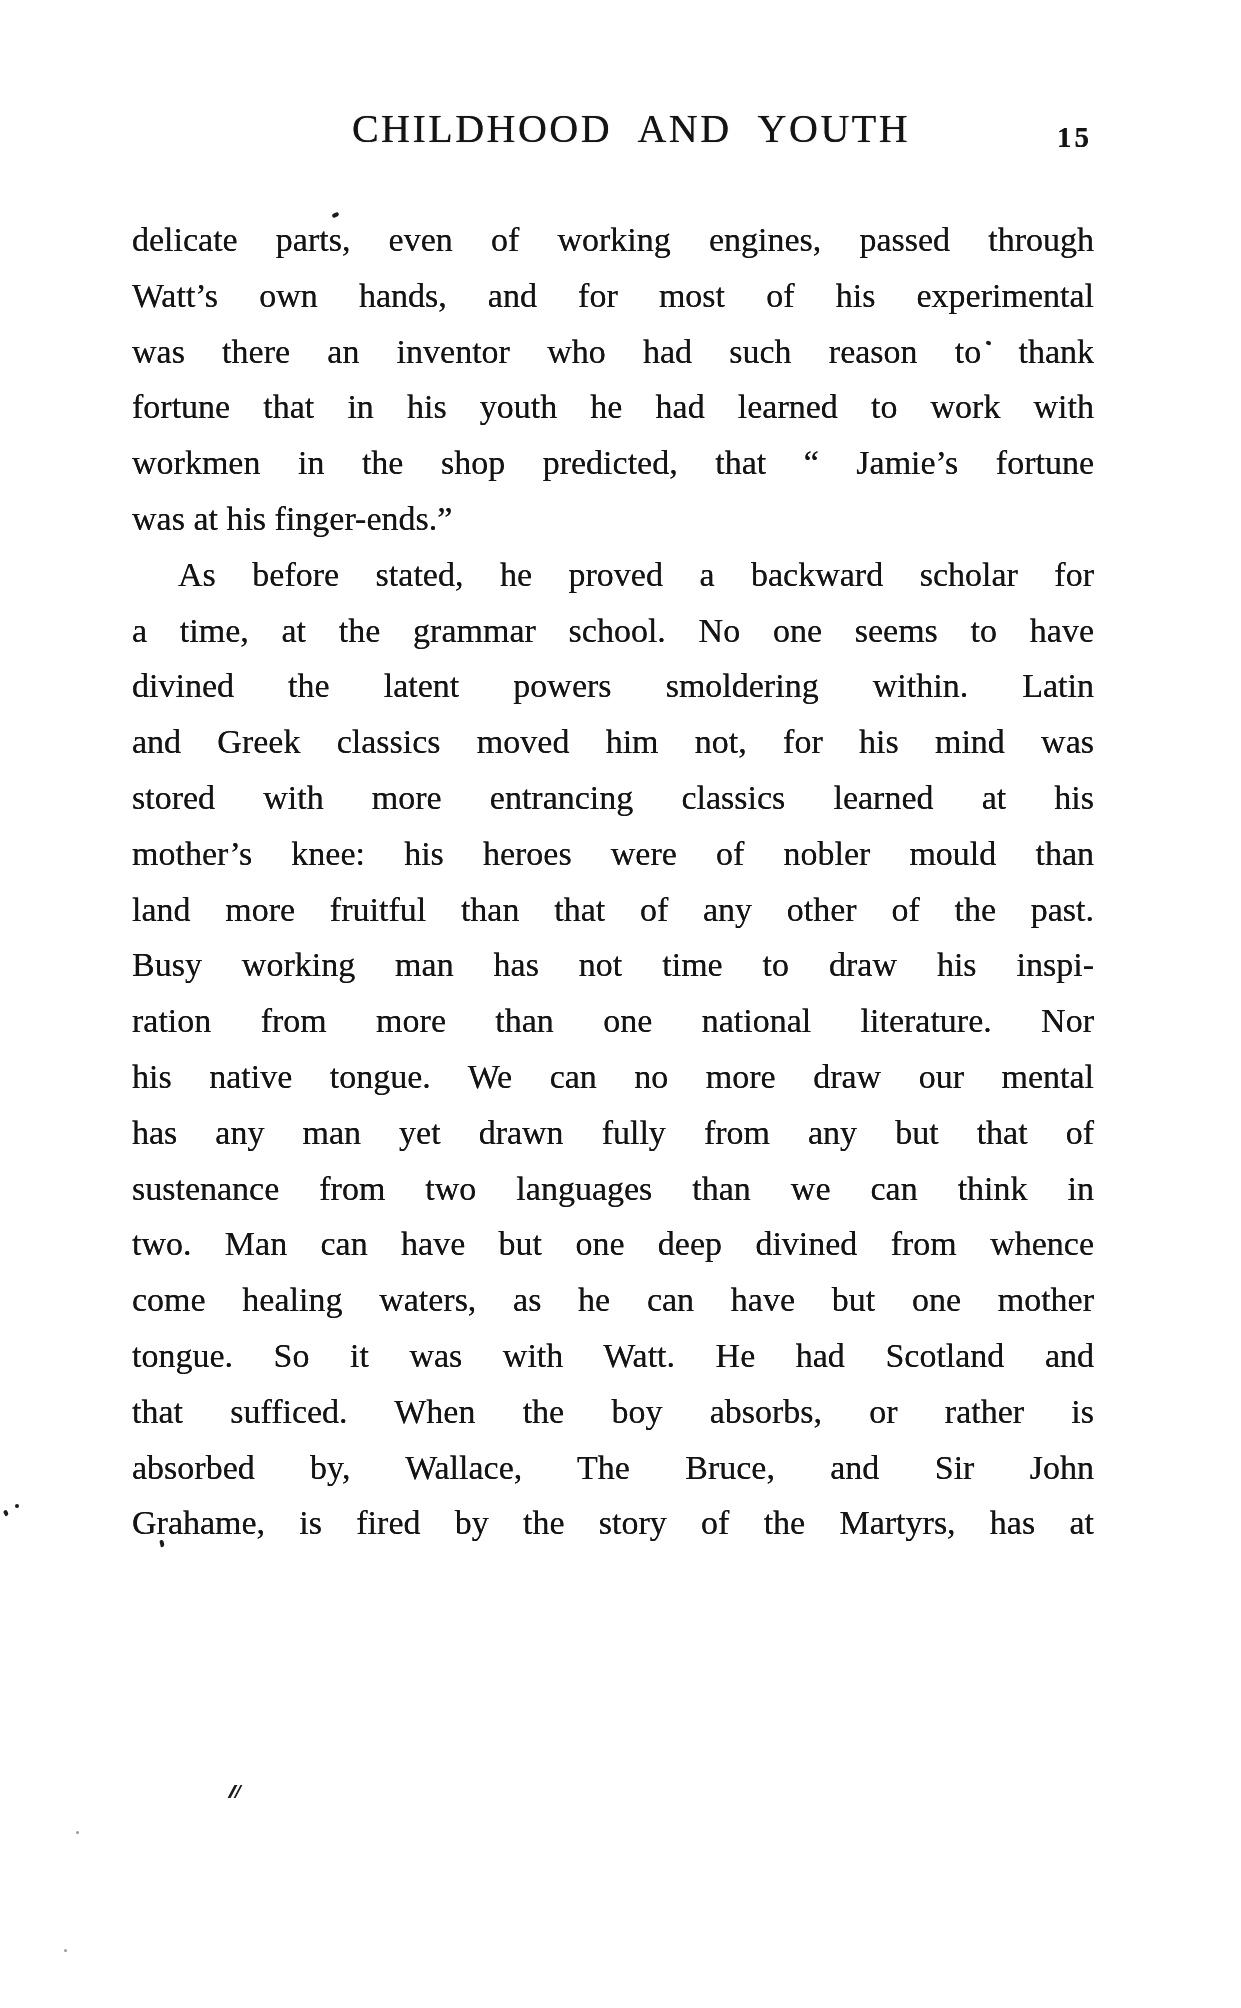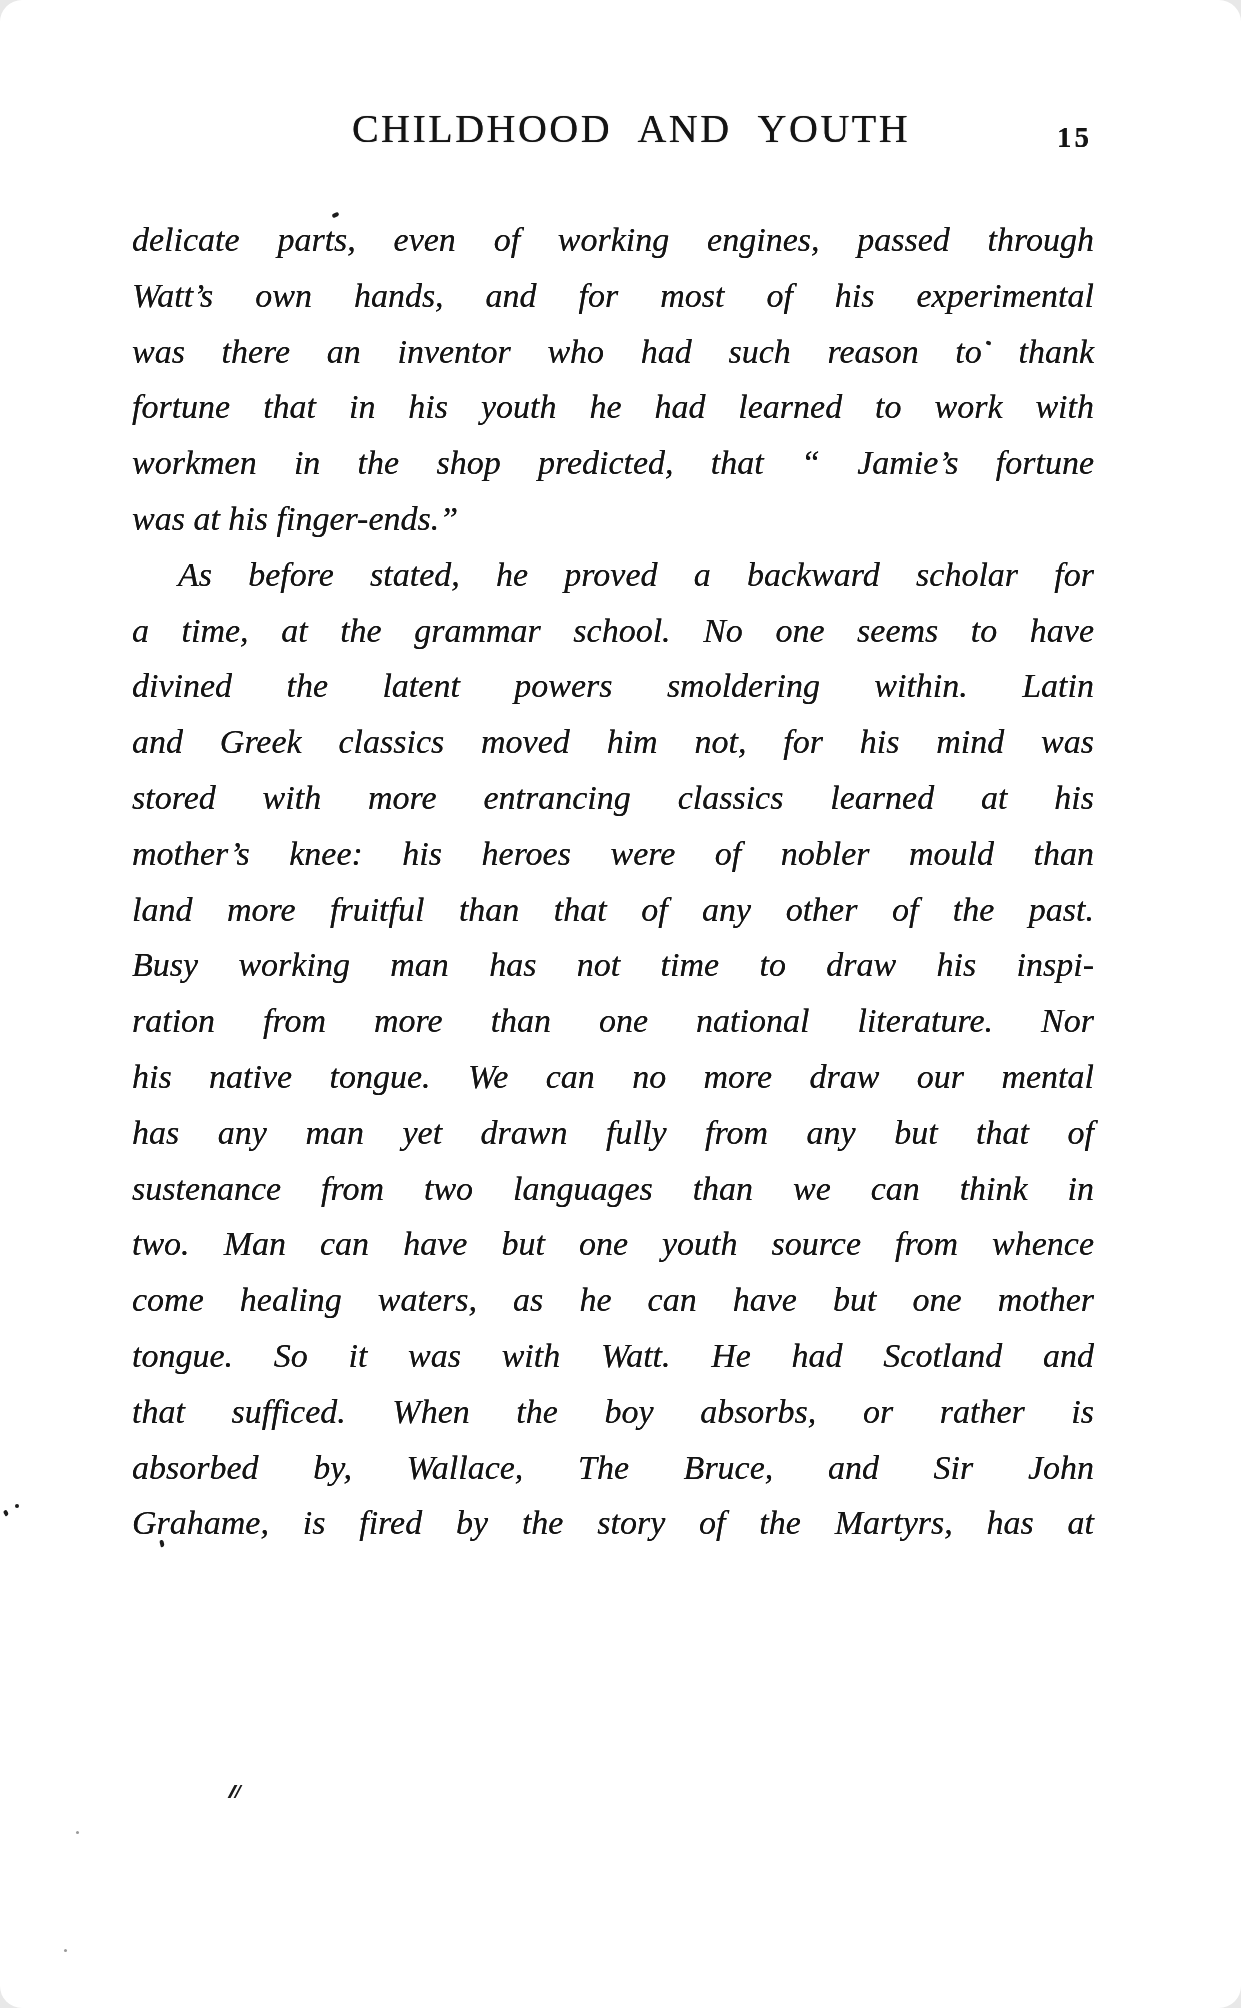--- a/index.html
+++ b/index.html
@@ -8,21 +8,20 @@
     background: #e8e8e8;
   }
   .page {
     position: relative;
     width: 1241px;
     height: 2008px;
     background: #ffffff;
     overflow: hidden;
     font-family: "Liberation Serif", serif;
     color: #141414;
-    border-radius: 22px;
   }
   
   .running-header {
     position: absolute;
     left: 132px;
     top: 106px;
     width: 962px;
     height: 52px;
   }
   .header-title {
@@ -55,21 +54,20 @@
     font-size: 34px;
     text-shadow: 0 0 0.6px rgba(0,0,0,0.85);
   }
   .line {
     display: block;
     height: 55.8px;
     line-height: 55.8px;
     text-align: justify;
     text-align-last: justify;
     white-space: normal;
-    font-style: italic;
   }
   .line.short {
     text-align-last: left;
   }
   .line.indent {
     text-indent: 46px;
   }
   
   .speck {
     position: absolute;
@@ -111,21 +109,21 @@
     <div class="line">divined the latent powers smoldering within.  Latin</div>
     <div class="line">and Greek classics moved him not, for his mind was</div>
     <div class="line">stored with more entrancing classics learned at his</div>
     <div class="line">mother’s knee: his heroes were of nobler mould than</div>
     <div class="line">land more fruitful than that of any other of the past.</div>
     <div class="line">Busy working man has not time to draw his inspi-</div>
     <div class="line">ration from more than one national literature.  Nor</div>
     <div class="line">his native tongue.  We can no more draw our mental</div>
     <div class="line">has any man yet drawn fully from any but that of</div>
     <div class="line">sustenance from two languages than we can think in</div>
-    <div class="line">two.  Man can have but one youth source from whence</div>
+    <div class="line">two.  Man can have but one deep divined from whence</div>
     <div class="line">come healing waters, as he can have but one mother</div>
     <div class="line">tongue.  So it was with Watt.  He had Scotland and</div>
     <div class="line">that sufficed.  When the boy absorbs, or rather is</div>
     <div class="line">absorbed by, Wallace, The Bruce, and Sir John</div>
     <div class="line">Grahame, is fired by the story of the Martyrs, has at</div>
   </div>
 
   <div class="speck speck-mark1"></div>
   <div class="speck speck-mark2"></div>
   <div class="speck speck-comma1"></div>

